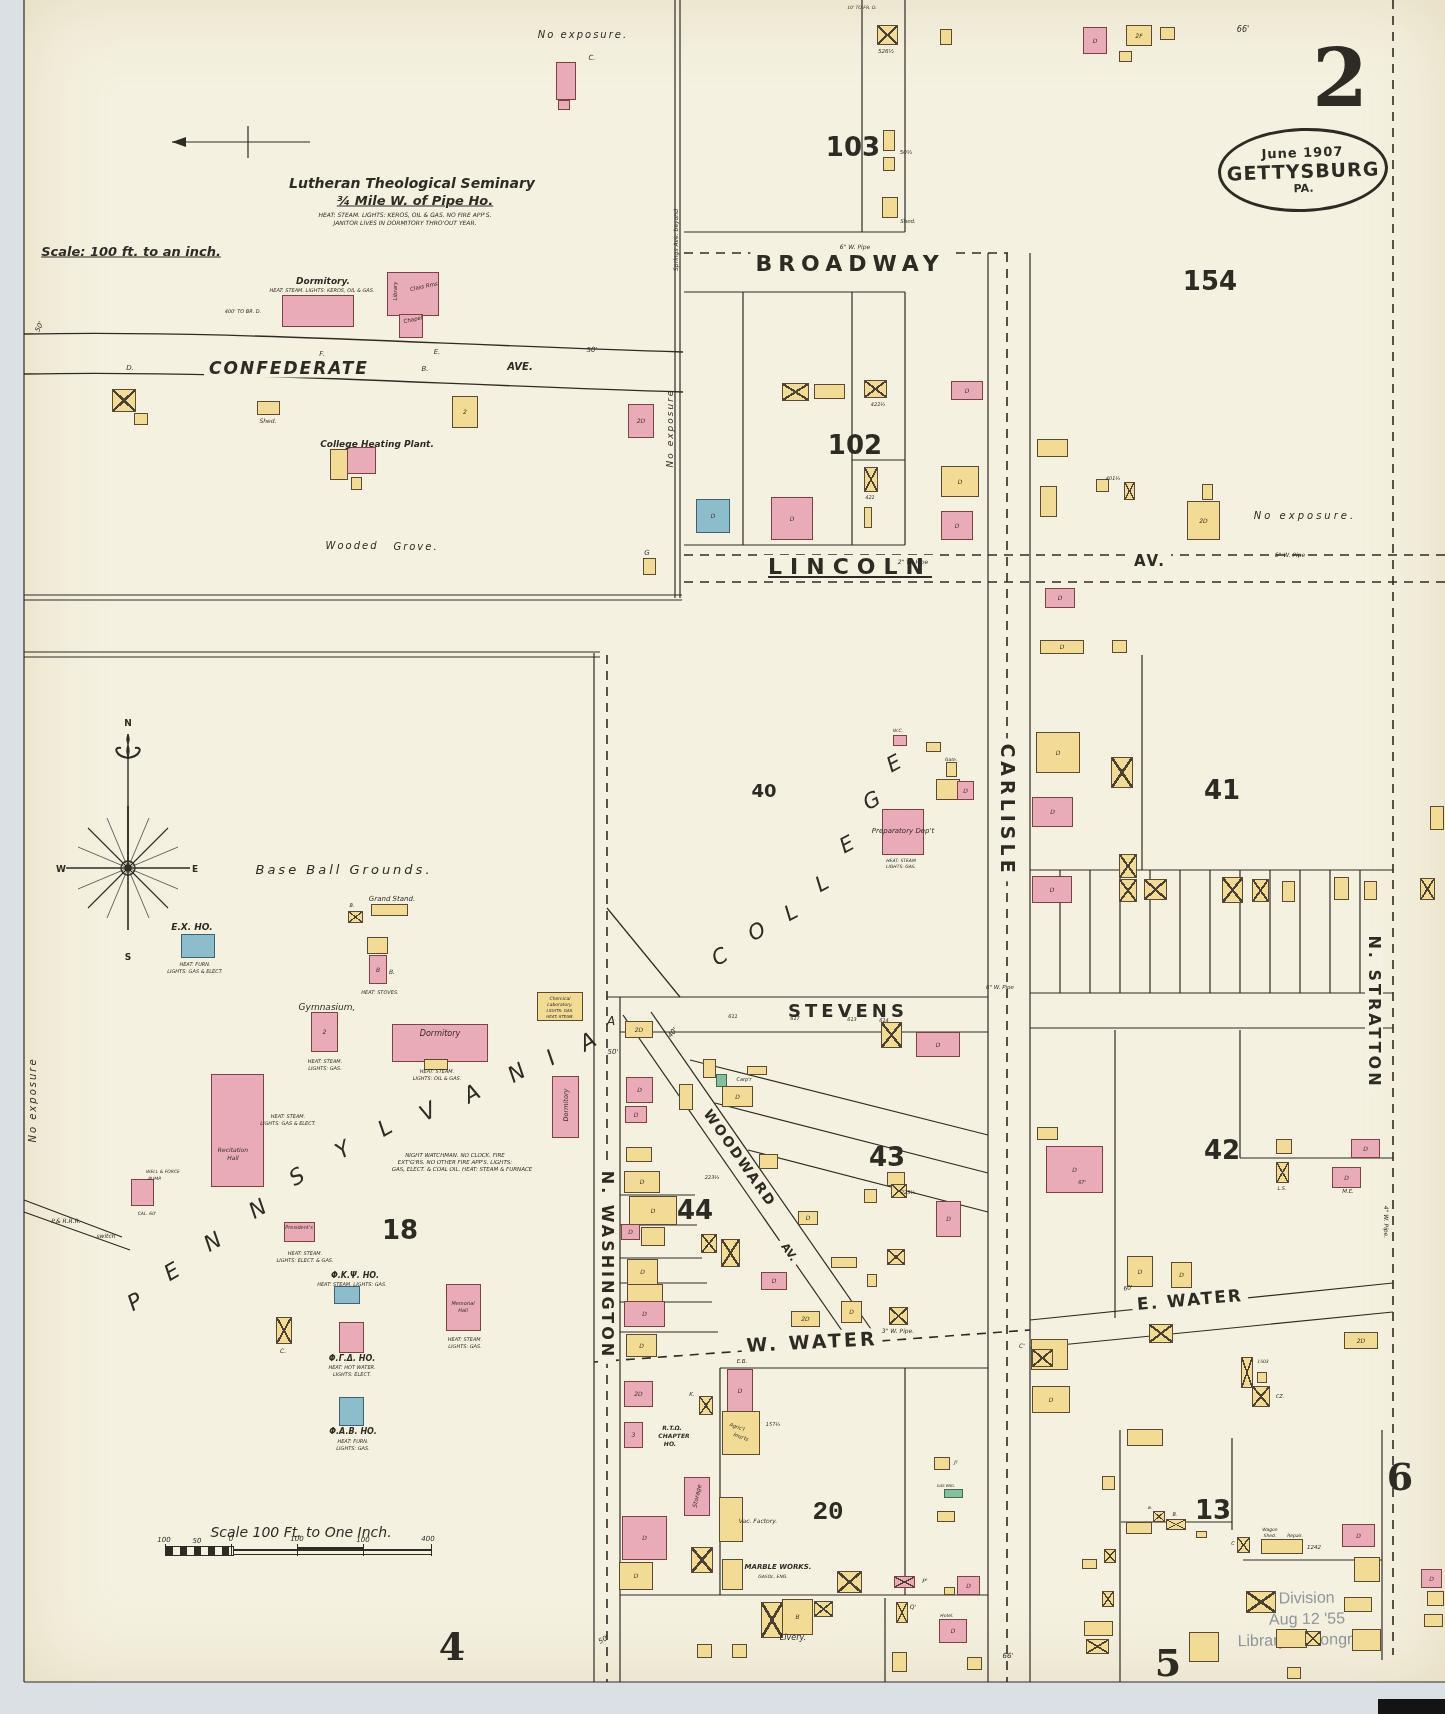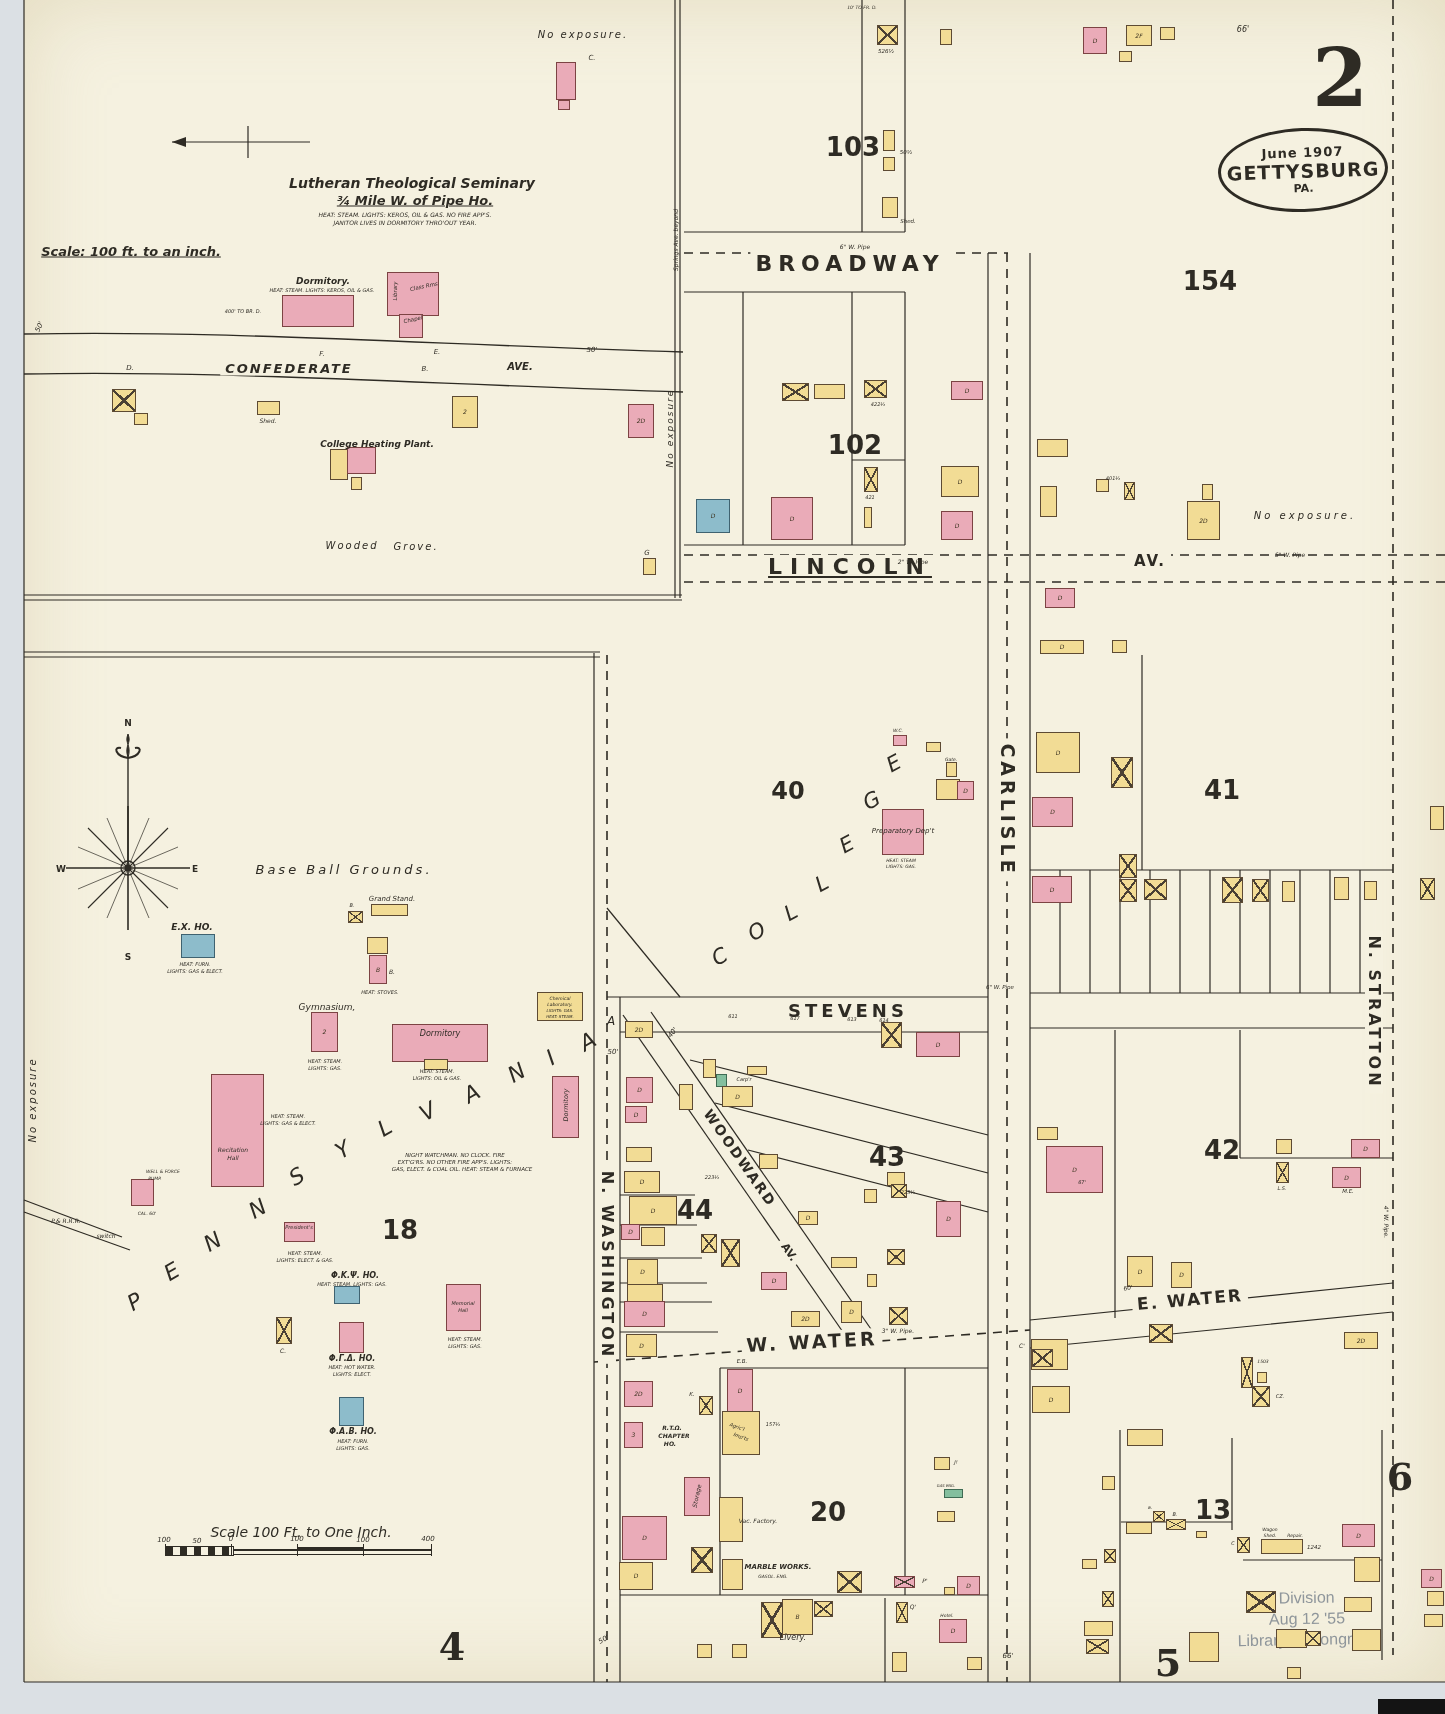--- a/index.html
+++ b/index.html
@@ -470,32 +470,32 @@
     <div class="lb bold roman street" style="left: 850px; top: 567px; font-size: 22px; letter-spacing: 8px; transform: translate(-50%, -50%) rotate(0deg); text-decoration: underline;">LINCOLN</div>
     <div class="lb bold roman street" style="left: 1150px; top: 561px; font-size: 15px; letter-spacing: 2px; transform: translate(-50%, -50%) rotate(0deg);">AV.</div>
     <div class="lb bold roman street" style="left: 848px; top: 1011px; font-size: 18px; letter-spacing: 4px; transform: translate(-50%, -50%) rotate(0deg);">STEVENS</div>
     <div class="lb bold roman street" style="left: 812px; top: 1342px; font-size: 19px; letter-spacing: 3px; transform: translate(-50%, -50%) rotate(-3deg);">W. WATER</div>
     <div class="lb bold roman street" style="left: 1190px; top: 1300px; font-size: 17px; letter-spacing: 2px; transform: translate(-50%, -50%) rotate(-5deg);">E. WATER</div>
     <div class="lb bold roman street" style="left: 1007px; top: 810px; font-size: 19px; letter-spacing: 4px; transform: translate(-50%, -50%) rotate(90deg);">CARLISLE</div>
     <div class="lb bold roman street" style="left: 607px; top: 1265px; font-size: 16px; letter-spacing: 3px; transform: translate(-50%, -50%) rotate(90deg);">N. WASHINGTON</div>
     <div class="lb bold roman street" style="left: 1374px; top: 1012px; font-size: 16px; letter-spacing: 3px; transform: translate(-50%, -50%) rotate(90deg);">N. STRATTON</div>
     <div class="lb bold roman street" style="left: 740px; top: 1158px; font-size: 14px; letter-spacing: 2px; transform: translate(-50%, -50%) rotate(55deg);">WOODWARD</div>
     <div class="lb bold roman street" style="left: 789px; top: 1252px; font-size: 11px; transform: translate(-50%, -50%) rotate(55deg);">AV.</div>
-    <div class="lb bold street" style="left: 289px; top: 368px; font-size: 13px; letter-spacing: 2px; transform: translate(-50%, -50%) rotate(0deg);">CONFEDERATE</div>
+    <div class="lb bold street" style="left: 289px; top: 368px; font-size: 17px; letter-spacing: 2px; transform: translate(-50%, -50%) rotate(0deg);">CONFEDERATE</div>
     <div class="lb bold street" style="left: 520px; top: 367px; font-size: 10px; transform: translate(-50%, -50%) rotate(0deg);">AVE.</div>
     <div class="lb bold roman" style="left: 853px; top: 147px; font-size: 26px; transform: translate(-50%, -50%) rotate(0deg);">103</div>
     <div class="lb bold roman" style="left: 1210px; top: 281px; font-size: 26px; transform: translate(-50%, -50%) rotate(0deg);">154</div>
     <div class="lb bold roman" style="left: 855px; top: 445px; font-size: 26px; transform: translate(-50%, -50%) rotate(0deg);">102</div>
-    <div class="lb bold roman" style="left: 788px; top: 791px; font-size: 24px; transform: translate(-50%, -50%) rotate(0deg); text-align: right;">40</div>
+    <div class="lb bold roman" style="left: 764px; top: 791px; font-size: 18px; transform: translate(-50%, -50%) rotate(0deg); text-align: right;">40</div>
     <div class="lb bold roman" style="left: 1222px; top: 790px; font-size: 26px; transform: translate(-50%, -50%) rotate(0deg);">41</div>
     <div class="lb bold roman" style="left: 1222px; top: 1150px; font-size: 26px; transform: translate(-50%, -50%) rotate(0deg);">42</div>
     <div class="lb bold roman" style="left: 887px; top: 1157px; font-size: 26px; transform: translate(-50%, -50%) rotate(0deg);">43</div>
     <div class="lb bold roman" style="left: 695px; top: 1210px; font-size: 26px; transform: translate(-50%, -50%) rotate(0deg);">44</div>
     <div class="lb bold roman" style="left: 400px; top: 1230px; font-size: 26px; transform: translate(-50%, -50%) rotate(0deg);">18</div>
-    <div class="lb bold roman" style="left: 828px; top: 1512px; font-size: 26px; transform: translate(-50%, -50%) rotate(0deg);">20</div>
+    <div class="lb bold roman" style="left: 828px; top: 1512px; font-size: 26px; transform: translate(-50%, -50%) rotate(0deg); font-family: Liberation Mono, monospace;">20</div>
     <div class="lb bold roman" style="left: 1213px; top: 1510px; font-size: 26px; transform: translate(-50%, -50%) rotate(0deg);">13</div>
     <div class="lb bold roman serif" style="left: 452px; top: 1647px; font-size: 38px; transform: translate(-50%, -50%) rotate(0deg);">4</div>
     <div class="lb bold roman serif" style="left: 1168px; top: 1663px; font-size: 38px; transform: translate(-50%, -50%) rotate(0deg);">5</div>
     <div class="lb bold roman serif" style="left: 1400px; top: 1477px; font-size: 38px; transform: translate(-50%, -50%) rotate(0deg);">6</div>
     <div class="lb" style="left: 583px; top: 35px; font-size: 10px; letter-spacing: 2px; transform: translate(-50%, -50%) rotate(0deg);">No exposure.</div>
     <div class="lb" style="left: 592px; top: 58px; font-size: 7px; transform: translate(-50%, -50%) rotate(0deg);">C.</div>
     <div class="lb bold" style="left: 412px; top: 183px; font-size: 14px; transform: translate(-50%, -50%) rotate(0deg);">Lutheran Theological Seminary</div>
     <div class="lb bold und" style="left: 415px; top: 200px; font-size: 13px; transform: translate(-50%, -50%) rotate(0deg);">¾ Mile W. of Pipe Ho.</div>
     <div class="lb" style="left: 405px; top: 215px; font-size: 6px; transform: translate(-50%, -50%) rotate(0deg);">HEAT: STEAM. LIGHTS: KEROS, OIL &amp; GAS. NO FIRE APP'S.</div>
     <div class="lb" style="left: 405px; top: 223px; font-size: 6px; transform: translate(-50%, -50%) rotate(0deg);">JANITOR LIVES IN DORMITORY THRO'OUT YEAR.</div>

